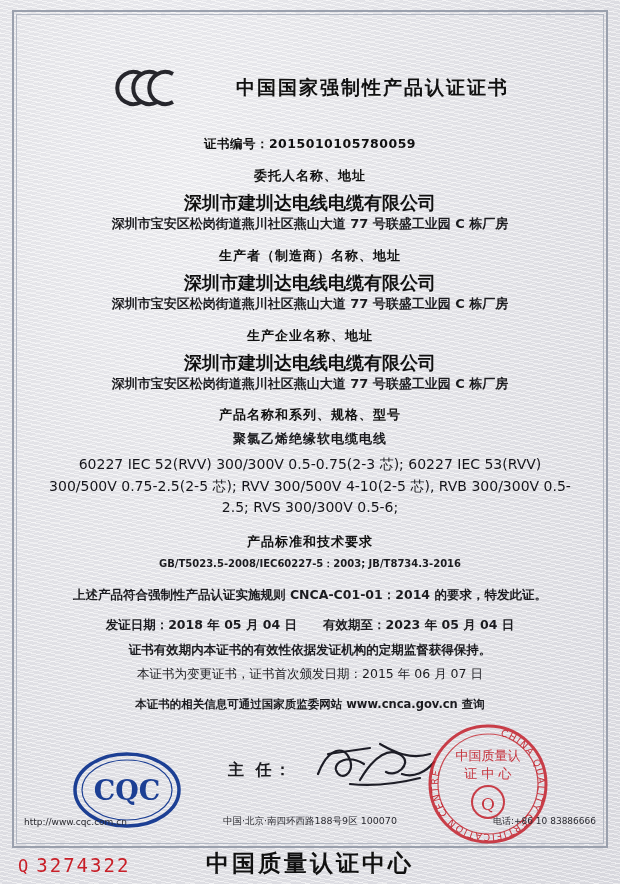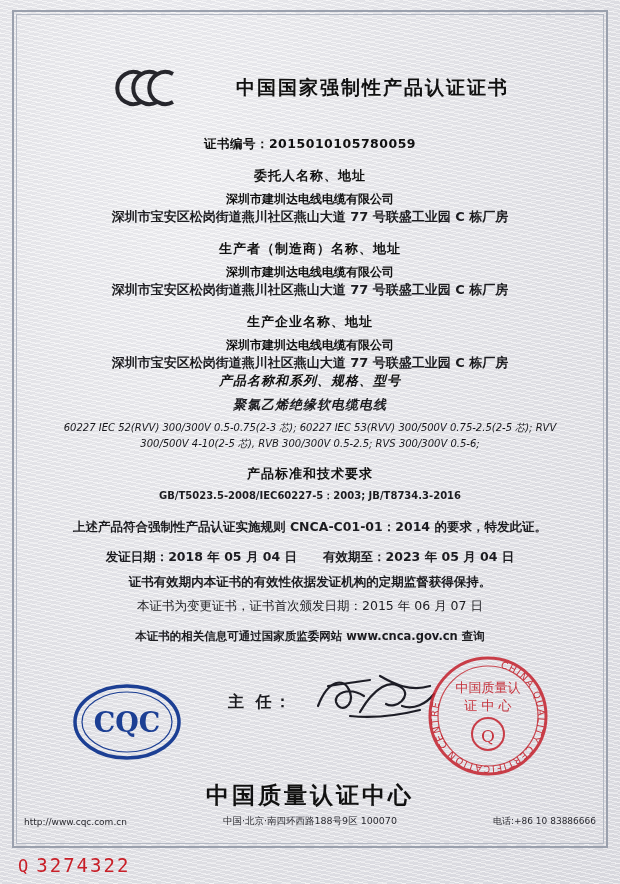--- a/index.html
+++ b/index.html
@@ -62,34 +62,34 @@
     font-size:12.5px;font-weight:bold;color:#111;
     letter-spacing:.5px;
   }
   .section{margin-top:14px;}
   .sec-title{
     font-size:13px;font-weight:bold;letter-spacing:1px;color:#111;
     font-family:"DejaVu Serif","Liberation Serif",serif;
   }
   .sec-line1{
     margin-top:6px;
-    font-size:12px;font-weight:bold;color:#111;
+    font-size:18px;font-weight:bold;color:#111;
   }
   .sec-line2{
     font-size:13px;color:#1c1c20;font-weight:bold;
   }
-  .prod-block{font-style:italic;}
+  .prod-block{margin-top:13px;}
   .prod-name{
     font-size:13px;font-weight:bold;letter-spacing:1px;
     font-family:"DejaVu Serif","Liberation Serif",serif;
     margin-top:6px;
   }
   .prod-spec{
     margin:6px 28px 0 28px;
-    font-size:10px;line-height:1.55;color:#15151a;
+    font-size:14px;line-height:1.55;color:#15151a;
     text-align:center;
   }
   .std-title{margin-top:14px;}
   .std-value{
     margin-top:6px;font-size:10px;font-weight:bold;
   }
   .statement{
     margin:14px 34px 0 34px;
     font-size:12.5px;font-weight:bold;line-height:1.6;
     text-align:center;

